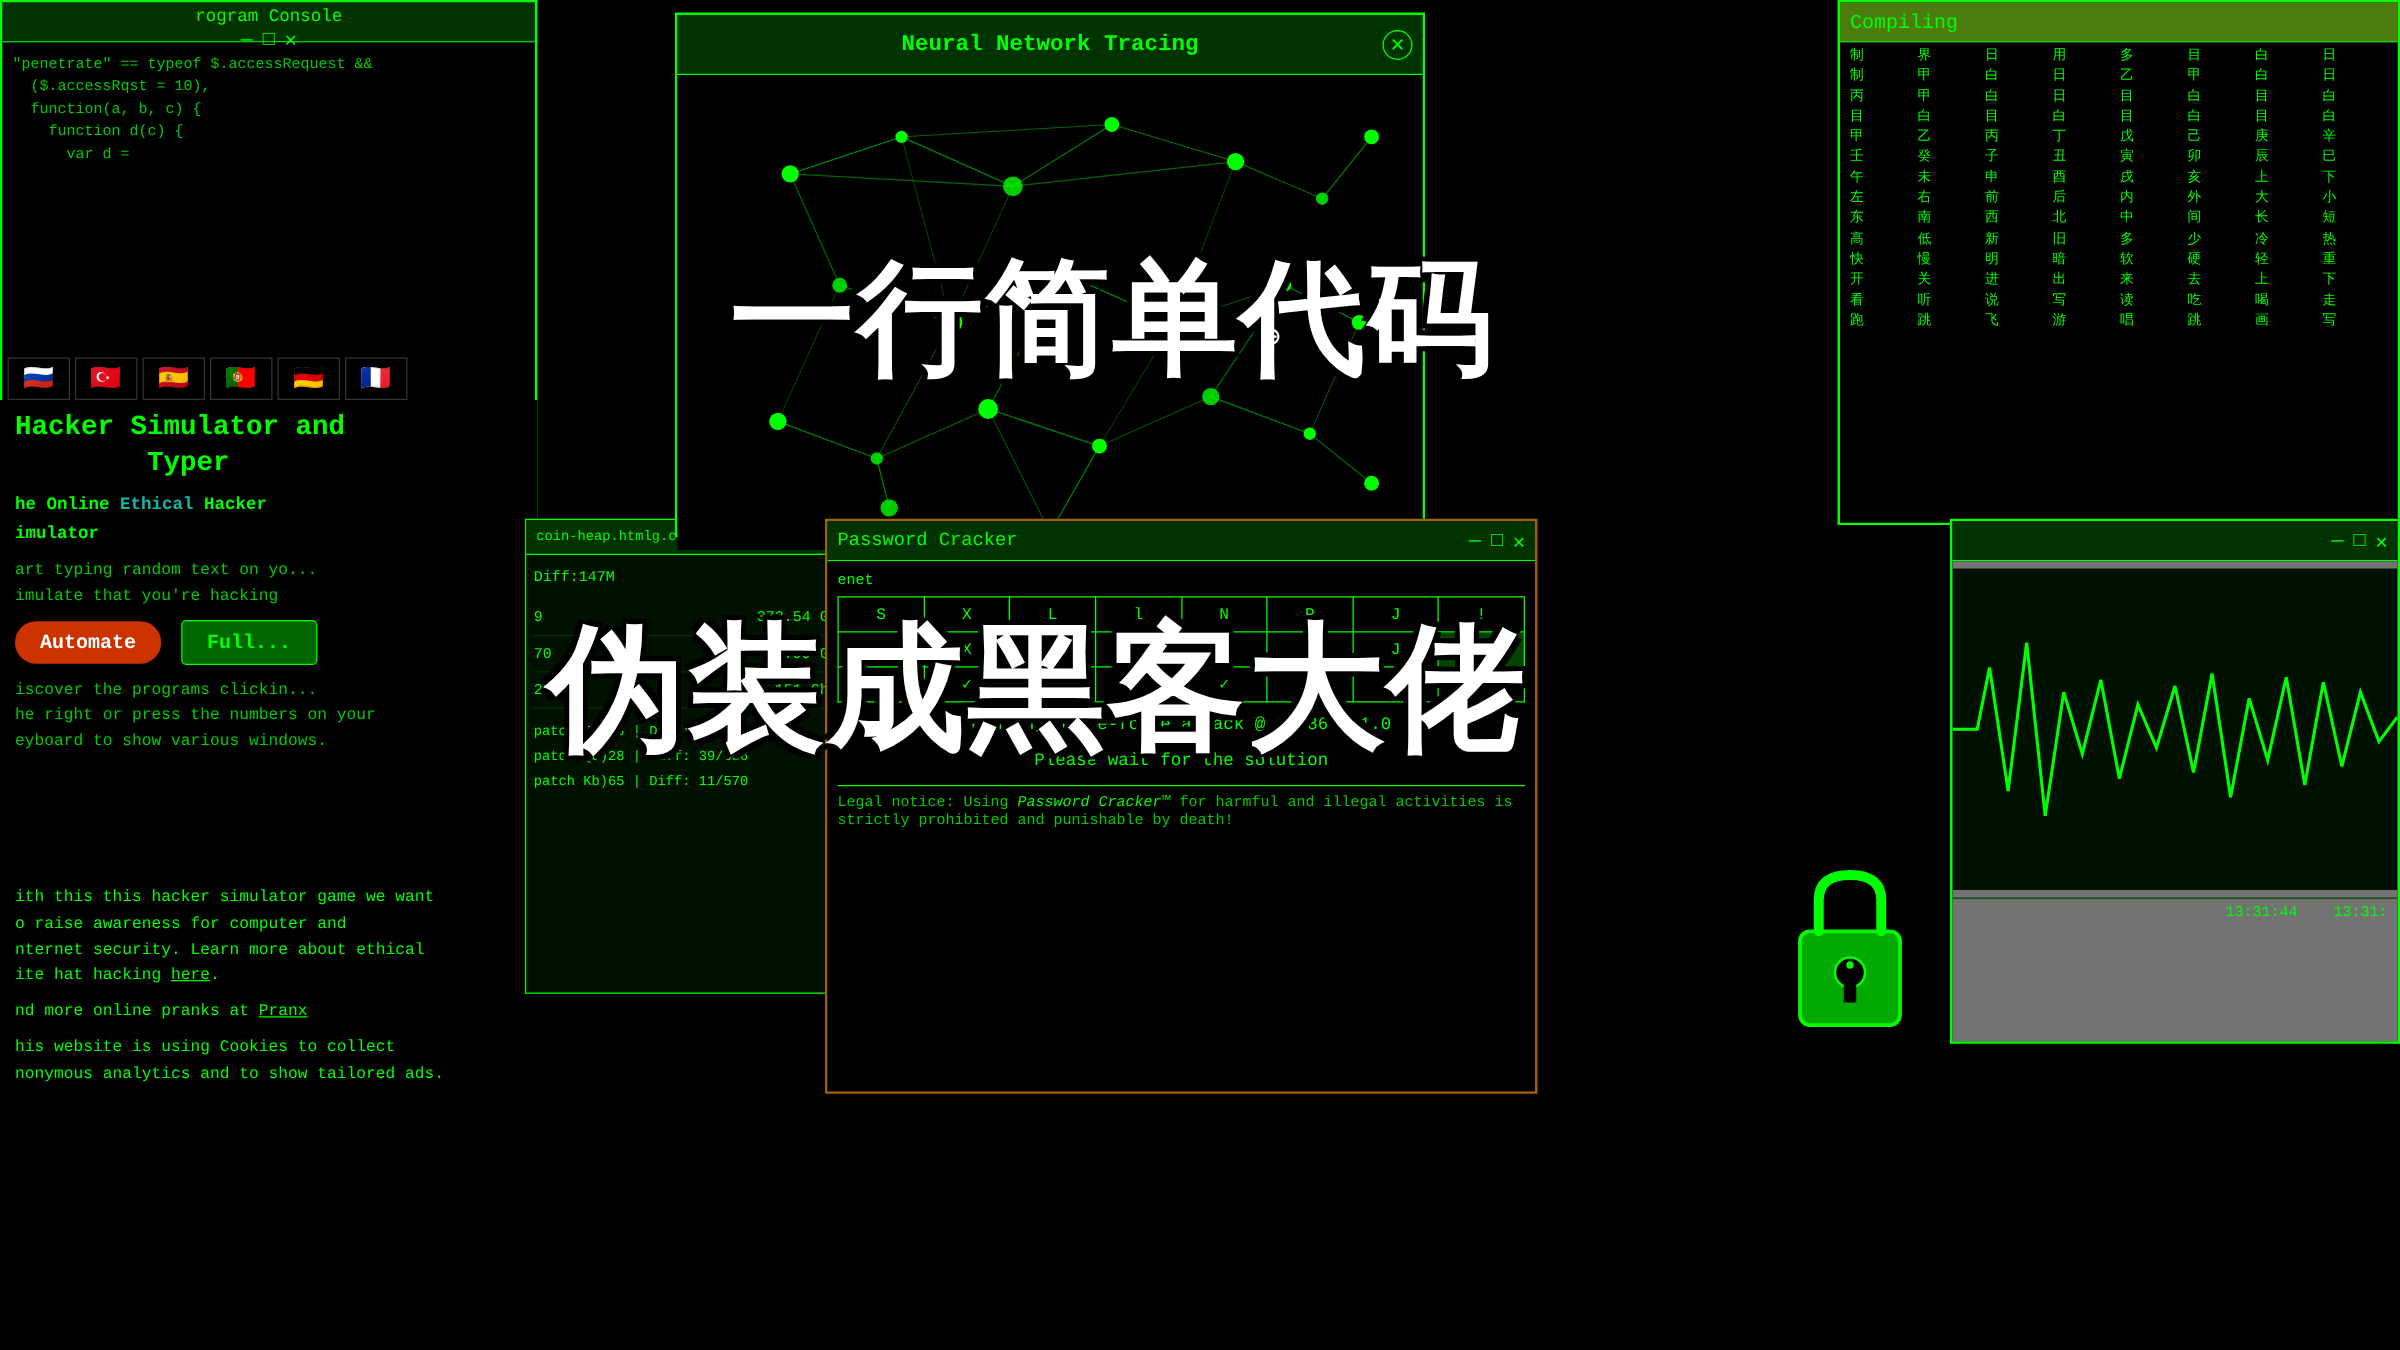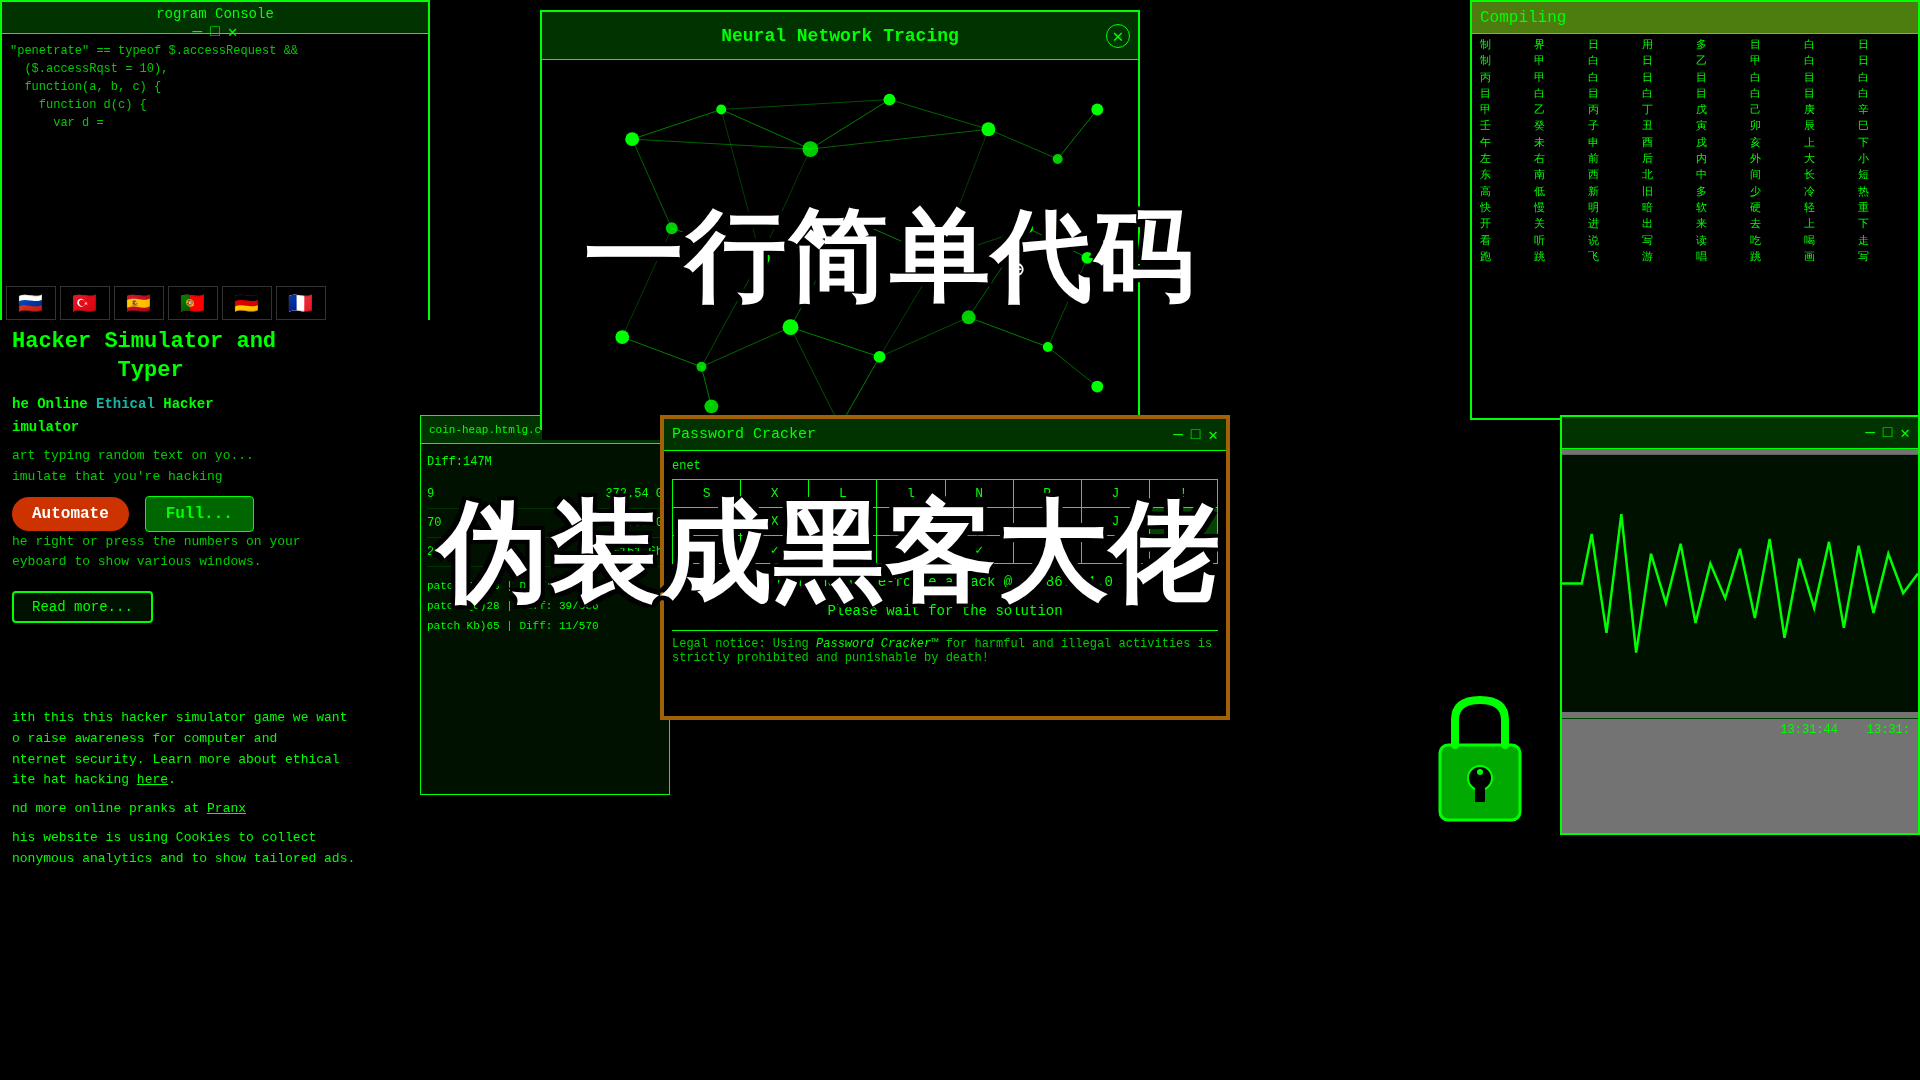--- a/index.html
+++ b/index.html
@@ -270,23 +270,23 @@
       height: calc(100% - 32px);
       overflow: hidden;
     }
 
     
     .password-window {
       position: absolute;
       top: 415px;
       left: 660px;
       width: 570px;
-      height: 305px;
-      background: #000;
-      border: 4px solid #a16207;
+      height: 460px;
+      background: #000;
+      border: 2px solid #a16207;
       z-index: 4;
     }
     .password-titlebar {
       background: #003300;
       border-bottom: 1px solid #00ff00;
       padding: 4px 8px;
       display: flex;
       justify-content: space-between;
       align-items: center;
       height: 32px;
@@ -521,25 +521,23 @@
 <div class="hacker-sim-area">
   <div class="hacker-sim-title">Hacker Simulator and<br>&nbsp;&nbsp;&nbsp;&nbsp;&nbsp;&nbsp;&nbsp;&nbsp;Typer</div>
   <div class="hacker-sim-body">
     <div class="hacker-sim-highlight">he Online <span style="color:#14b8a6">Ethical</span> Hacker<br>imulator</div>
     <div style="margin-top:8px">art typing random text on yo...</div>
     <div>imulate that you're hacking</div>
     <div style="margin-top:8px">
       <button class="btn-automate">Automate</button>
       <button class="btn-full">Full...</button>
     </div>
+    <div style="margin-top:10px">iscover the programs clickin...</div>
     <div>he right or press the numbers on your</div>
     <div>eyboard to show various windows.</div>
-    <div style="margin-top:8px">
-      <button class="btn-read-more">Read more...</button>
-    </div>
   </div>
 </div>
 
 <div class="lower-left-text">
   <div>ith this this hacker simulator game we want</div>
   <div>o raise awareness for computer and</div>
   <div>nternet security. Learn more about ethical</div>
   <div>ite hat hacking <span class="link-style">here</span>.</div>
   <div style="margin-top:8px">nd more online pranks at <span class="link-style">Pranx</span></div>
   <div style="margin-top:8px">his website is using Cookies to collect</div>

